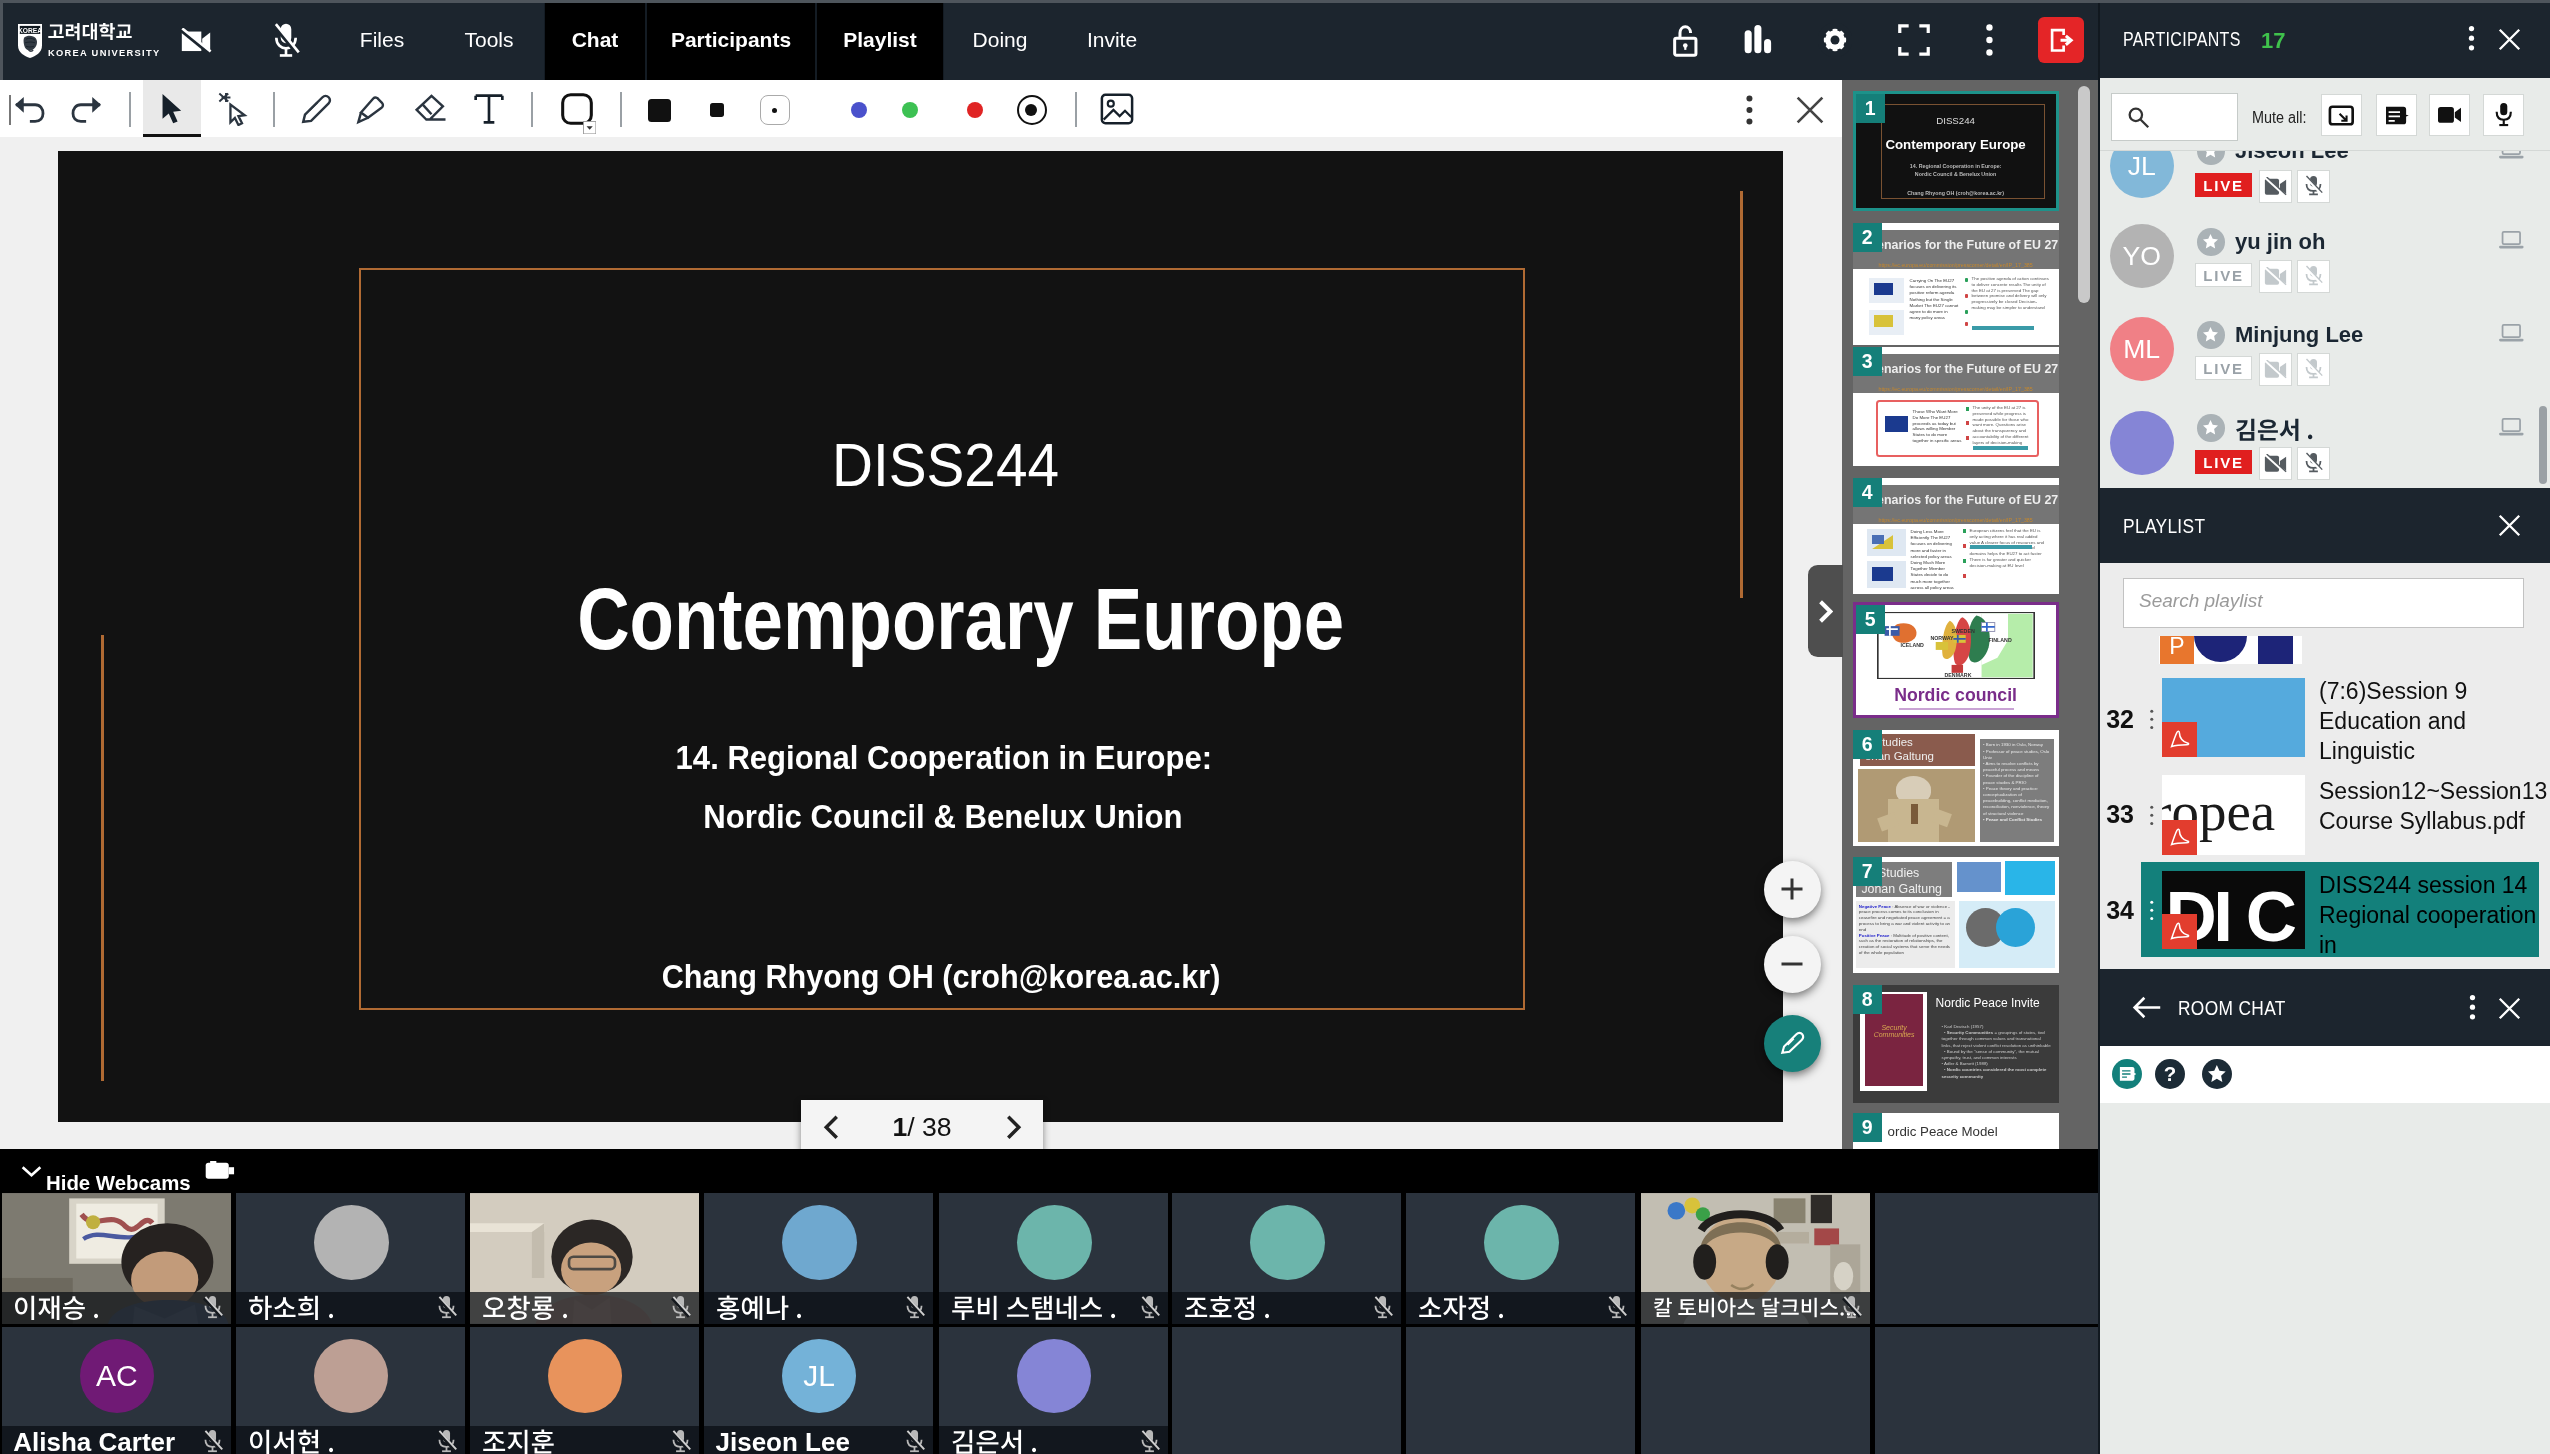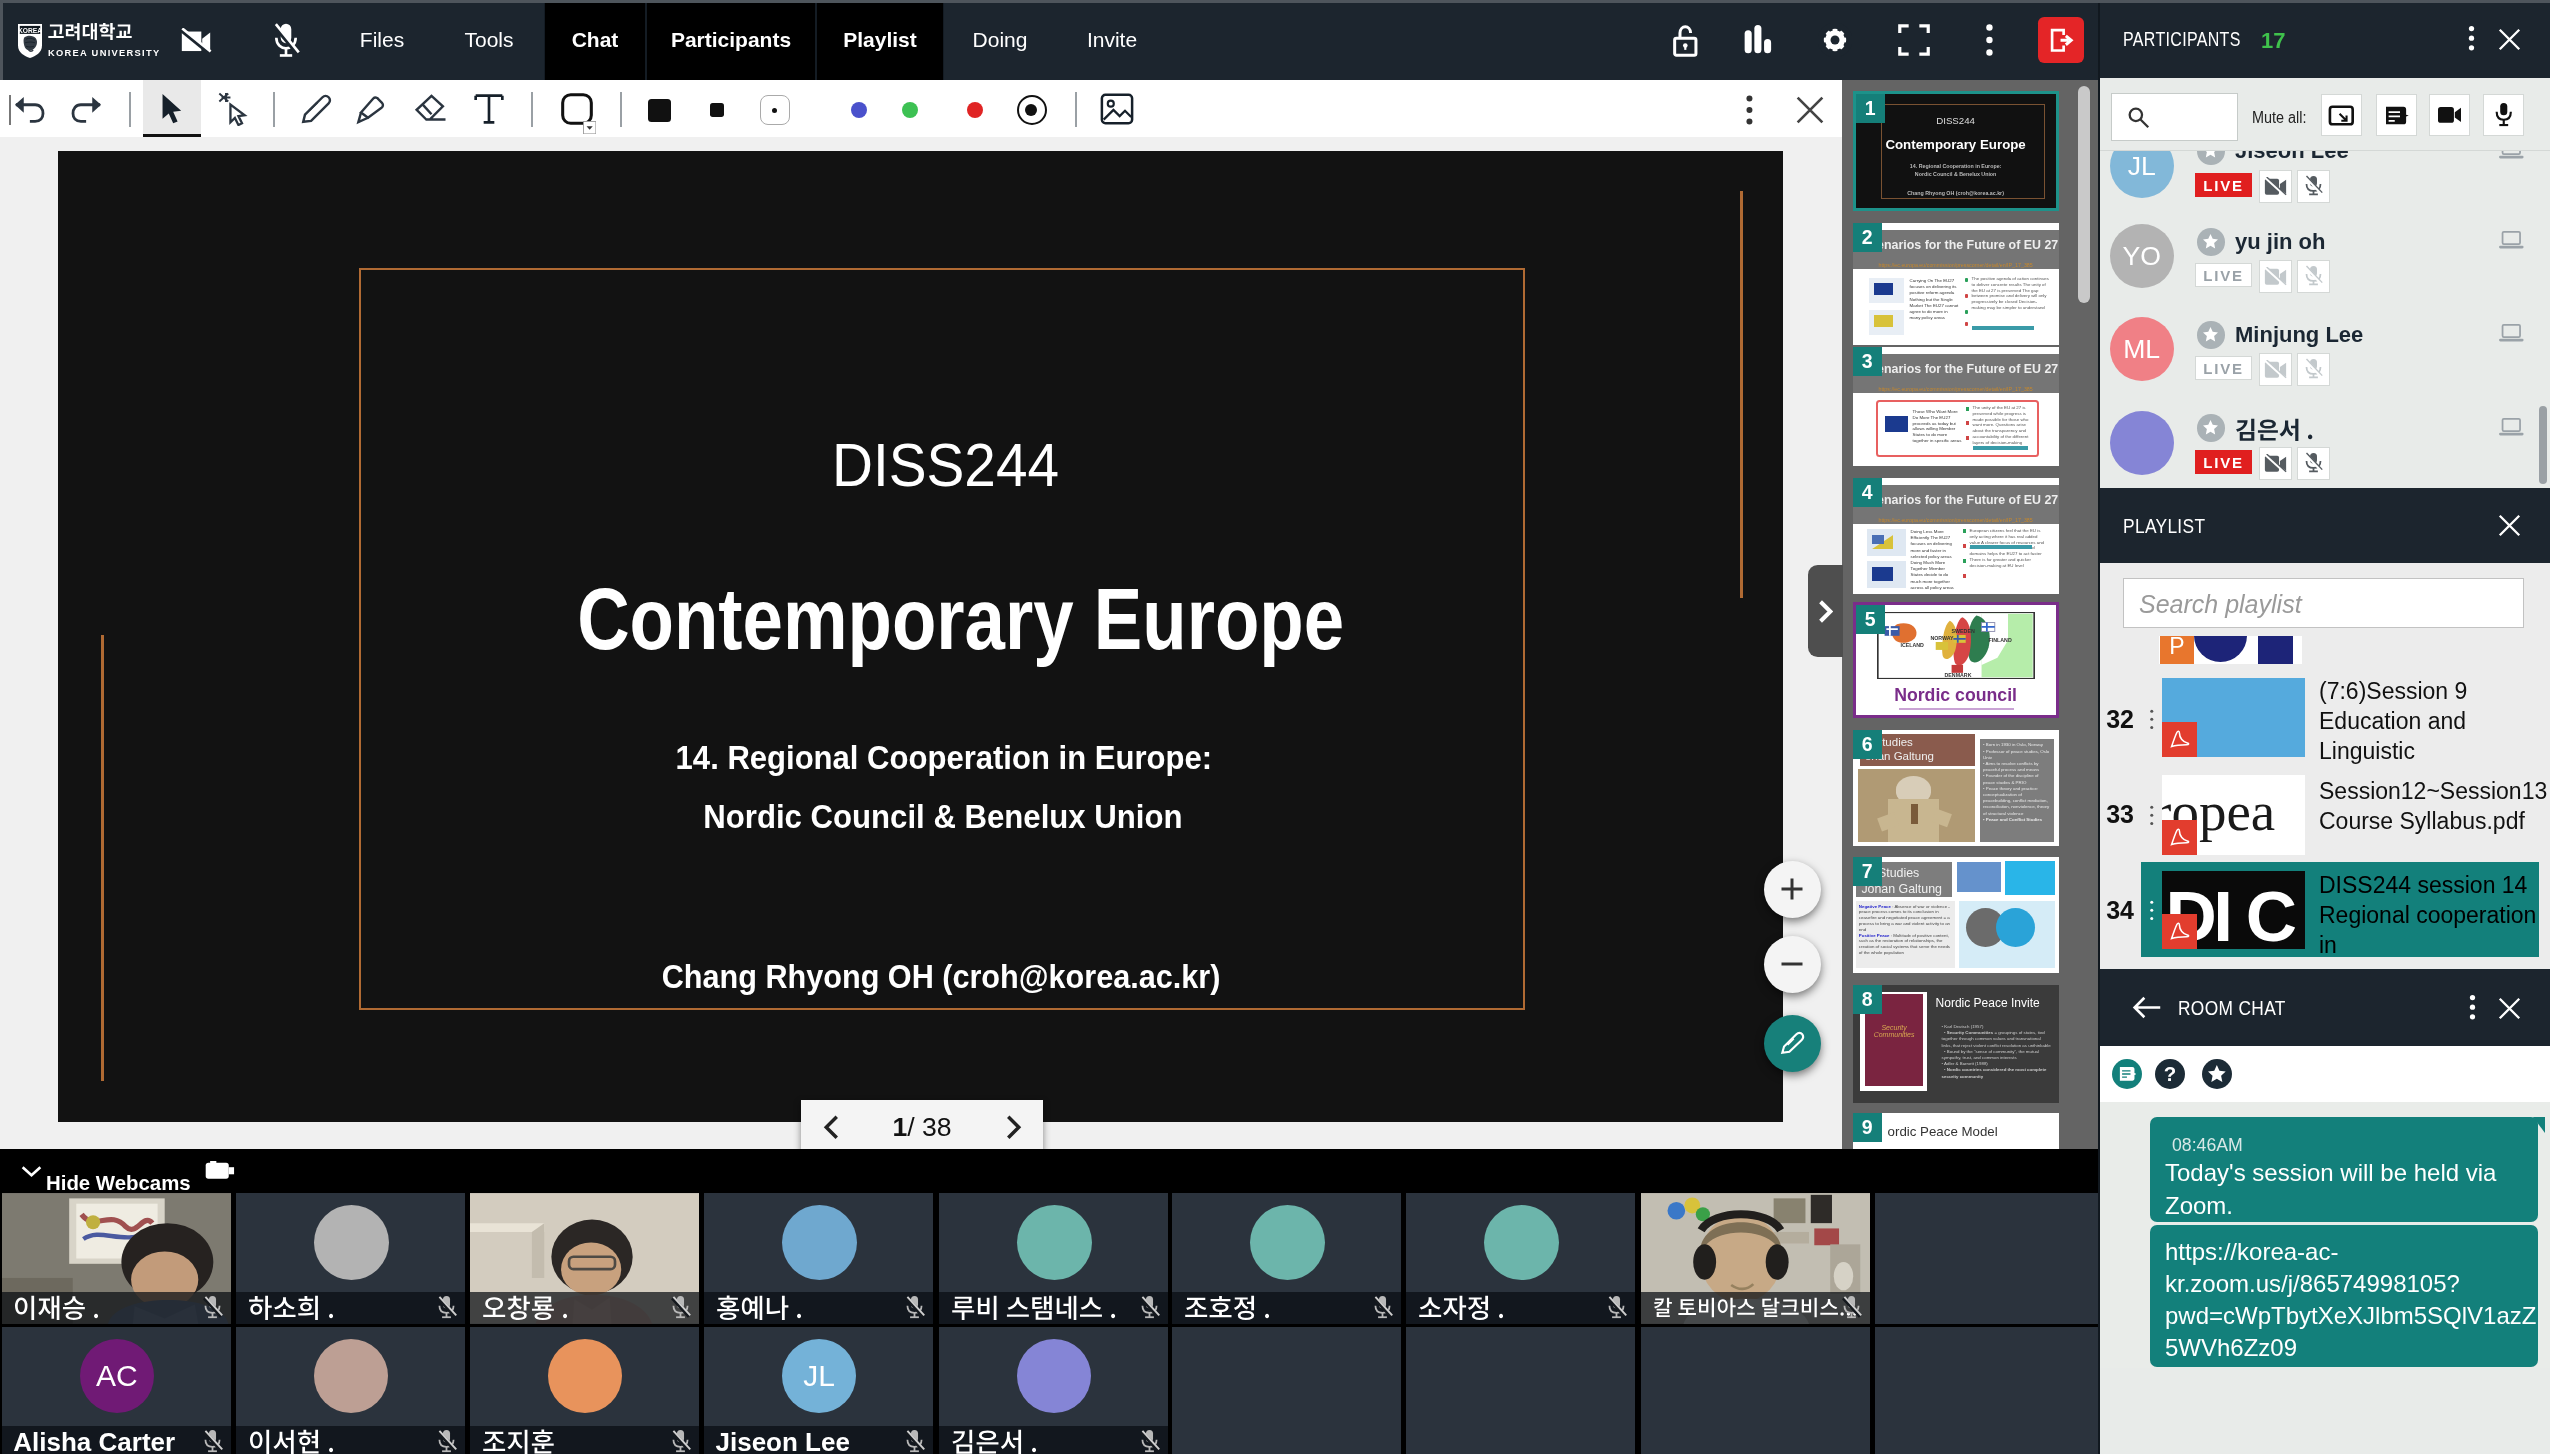--- a/index.html
+++ b/index.html
@@ -847,21 +847,21 @@
    <div style="position:absolute;left:439px;top:328px;width:8px;height:78px;background:#9aa0a5;border-radius:4.4px"></div>
  </div>
  <div class="phead" style="top:488px;height:75px">
    <div style="position:absolute;left:23px;top:26.6px;font-size:20.4px;letter-spacing:0.4px;transform:scaleX(0.85);transform-origin:left">PLAYLIST</div>
    <svg style="position:absolute;left:398px;top:26px" width="23" height="23" viewBox="0 0 26 26">
           <path d="M2 2 L24 24 M24 2 L2 24" stroke="#fff" stroke-width="2.6"></path>
         </svg>
  </div>
  <div style="position:absolute;left:0;top:563px;width:100%;height:406px;background:#ececec;overflow:hidden">
    <div style="position:absolute;left:23px;top:15px;width:401px;height:50px;background:#fff;border:1.8px solid #c2c2c2"></div>
-   <div style="position:absolute;left:39px;top:26.6px;font-size:25px;font-style:italic;color:#9a9a9a">Search playlist</div>
+   <div style="position:absolute;left:39px;top:26.6px;font-size:19px;font-style:italic;color:#9a9a9a">Search playlist</div>
    <div style="position:absolute;left:59px;top:73px;width:143px;height:28px;background:#fff;overflow:hidden">
      <div style="position:absolute;left:0.9px;top:-7px;width:34px;height:35px;background:#e8762d;color:#fff;font-size:23px;display:flex;align-items:center;justify-content:center">P</div>
      <div style="position:absolute;left:35px;top:-26.6px;width:53px;height:53px;background:#1d2478;border-radius:50%"></div>
      <div style="position:absolute;left:99px;top:-7px;width:35px;height:35px;background:#1d2478"></div>
    </div>
    <div class="pl-num" style="left:-7px;top:142px">32</div>
    <svg class="pl-dots" style="left:50px;top:140px" width="5.3" height="35" viewBox="0 0 6 40">
           <circle cx="3" cy="4" r="2.6" fill="#555"></circle>
           <circle cx="3" cy="18" r="2.6" fill="#555"></circle>
           <circle cx="3" cy="32" r="2.6" fill="#555"></circle>
@@ -927,24 +927,14 @@
             <path d="M3.5 5.5 H13 M3.5 9 H13 M3.5 12.5 H9" stroke="#13807b" stroke-width="1.6"></path>
           </svg>
         </div>
    <div style="position:absolute;left:55px;top:13.3px;width:30px;height:30px;border-radius:50%;background:#1c2b36;color:#fff;font-size:20.4px;font-weight:bold;text-align:center;line-height:30px">?</div>
    <div style="position:absolute;left:102px;top:13.3px;width:30px;height:30px;border-radius:50%;background:#1c2b36">
           <svg style="position:absolute;left:6.2px;top:6.2px" width="17.7" height="17.7" viewBox="0 0 17 17">
             <path d="M8.5 0 L11 5.5 L17 6.2 L12.6 10.3 L13.8 16.3 L8.5 13.3 L3.2 16.3 L4.4 10.3 L0 6.2 L6 5.5 Z" fill="#fff"></path>
           </svg>
         </div>
  </div>
- <div style="position:absolute;left:0;top:1102px;width:100%;height:266px;background:#e9ece9">
-   <div class="bubble" style="top:15px;height:105px">
-     <div style="position:absolute;left:22px;top:11.5px;font-size:17.7px;color:#d9e8e7">08:46AM</div>
-     <div style="position:absolute;left:15px;top:39px;width:372px;font-size:24px;line-height:33px">Today's session will be held via Zoom.</div>
-     <div style="position:absolute;right:-7px;top:0;width:0;height:0;border-top:16px solid #13807b;border-left:12.4px solid transparent"></div>
-   </div>
-   <div class="bubble" style="top:123px;height:142px">
-     <div style="position:absolute;left:15px;top:10.6px;width:381px;font-size:24px;line-height:32px">https://korea-ac-<br>kr.zoom.us/j/86574998105?<br>pwd=cWpTbytXeXJlbm5SQlV1azZ<br>5WVh6Zz09</div>
-   </div>
- </div>
 </div>
 </div>
 
 </body></html>

